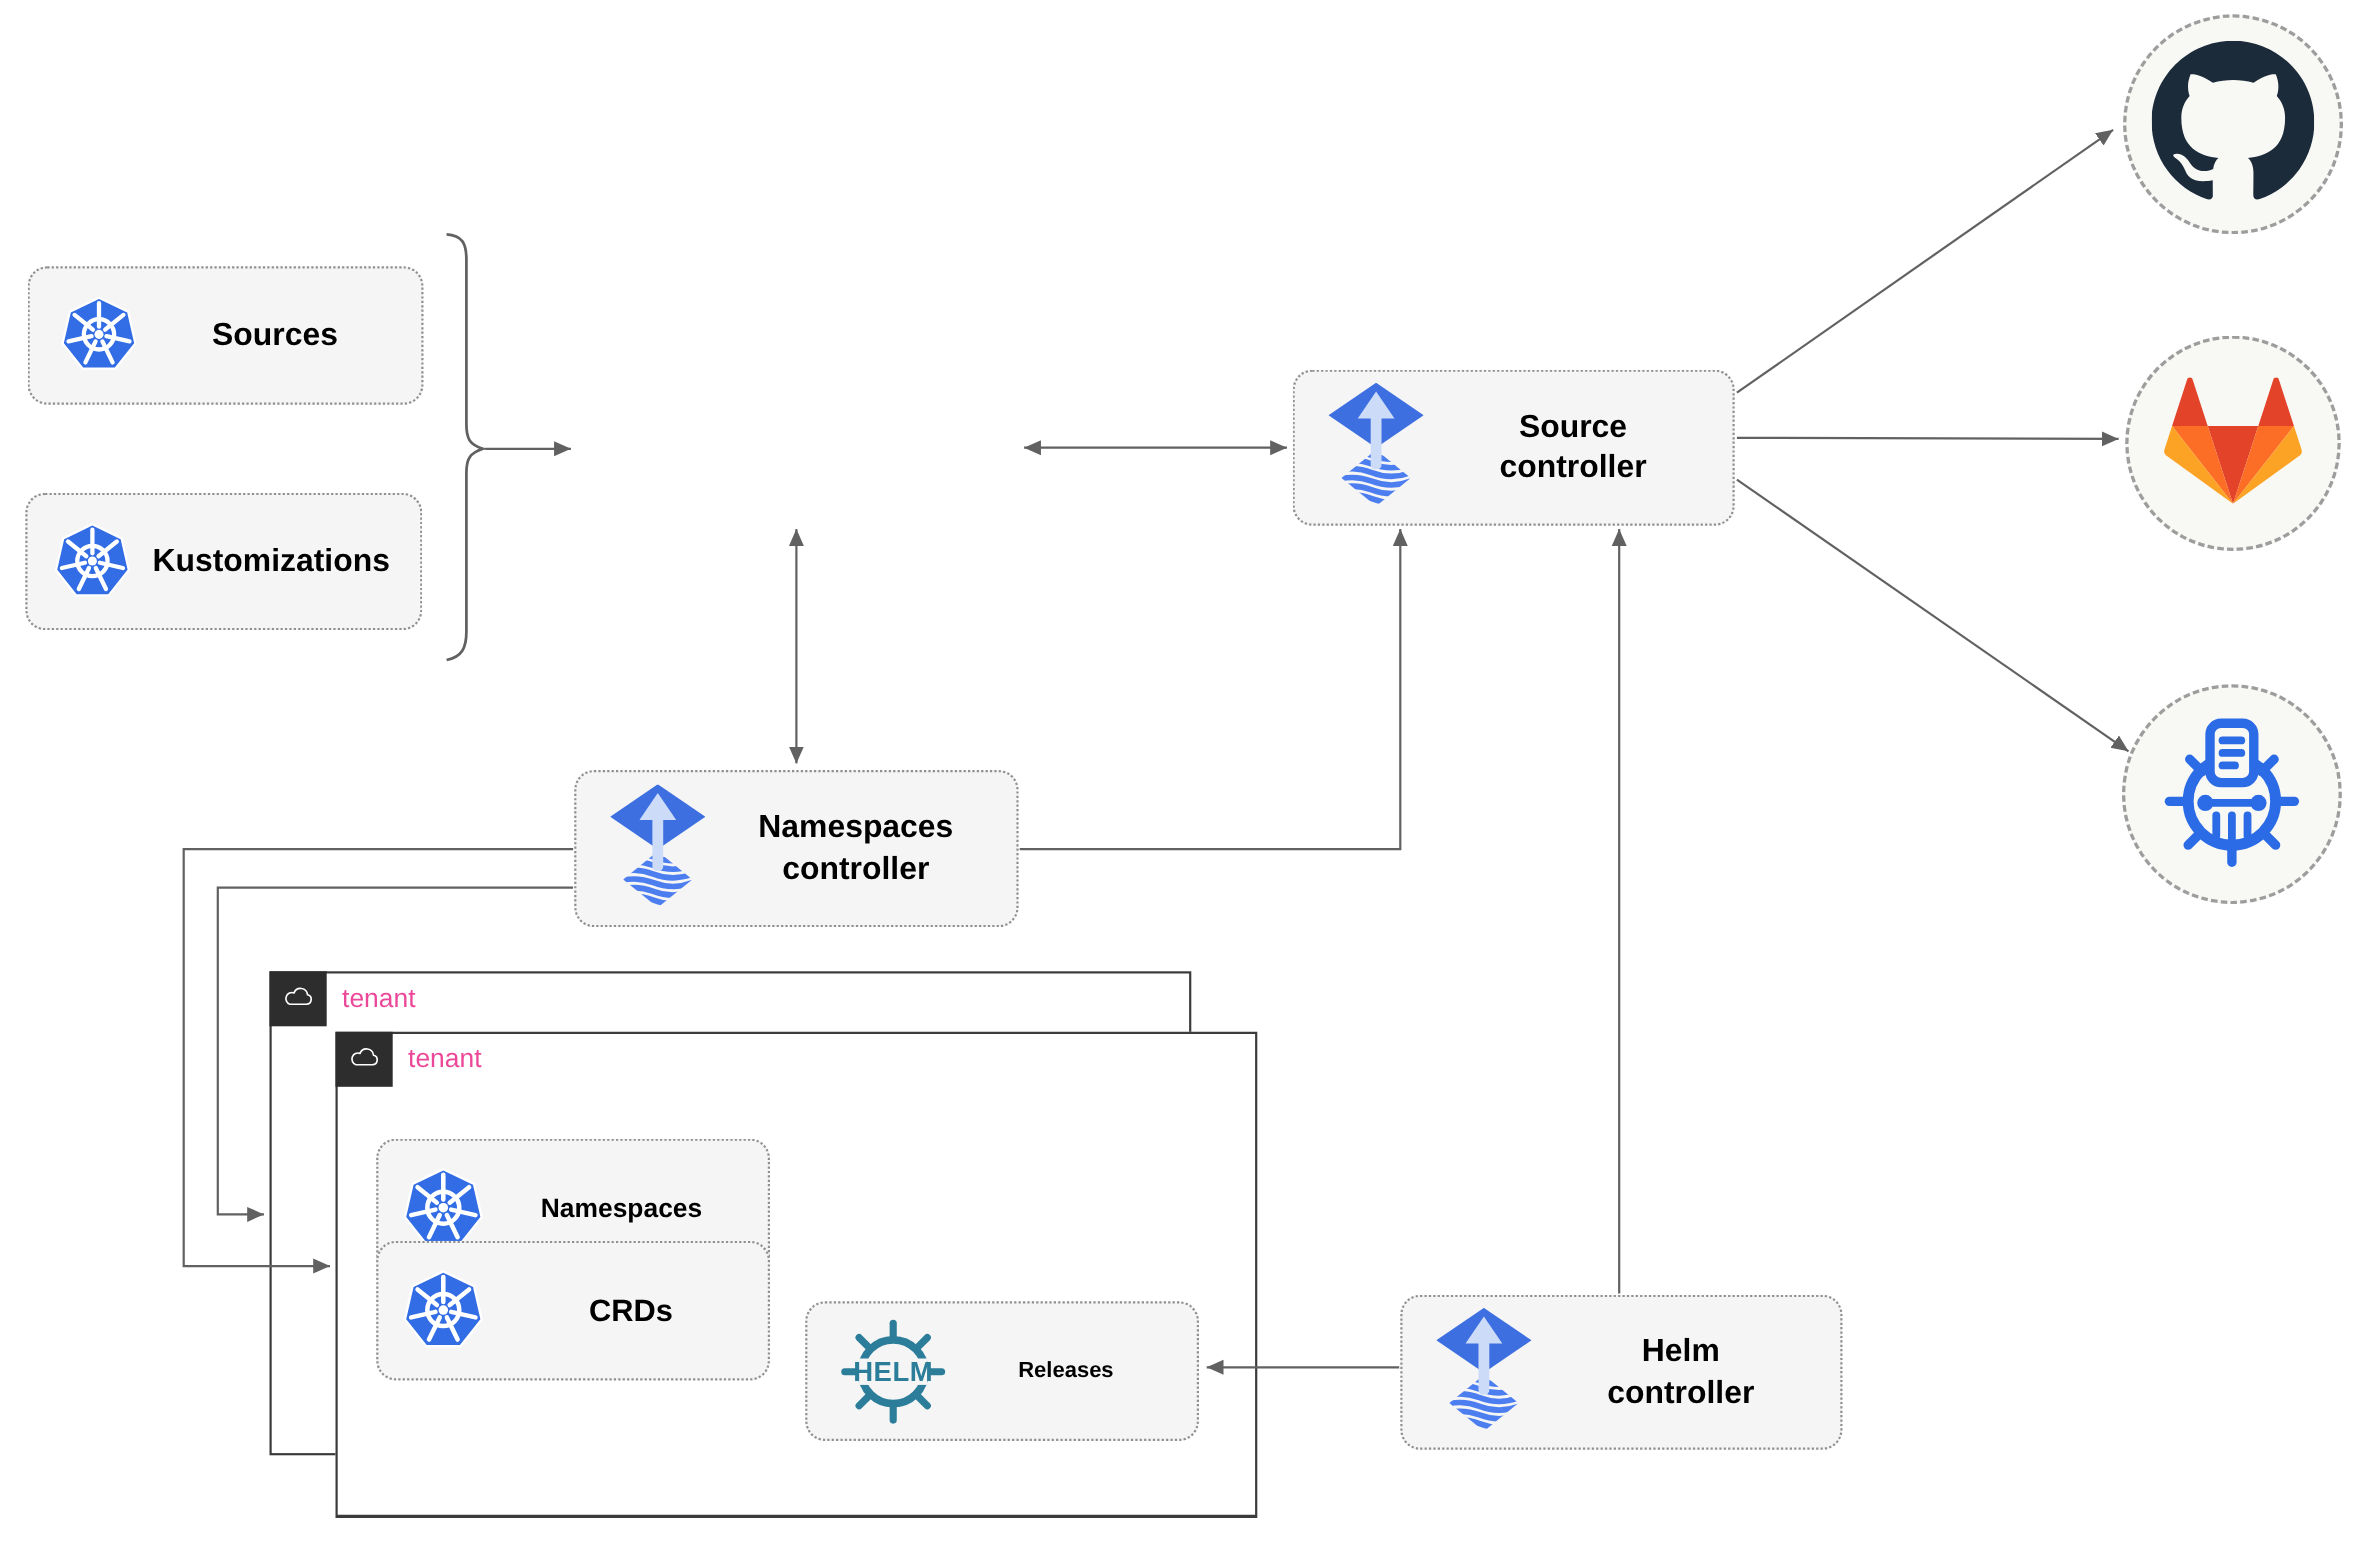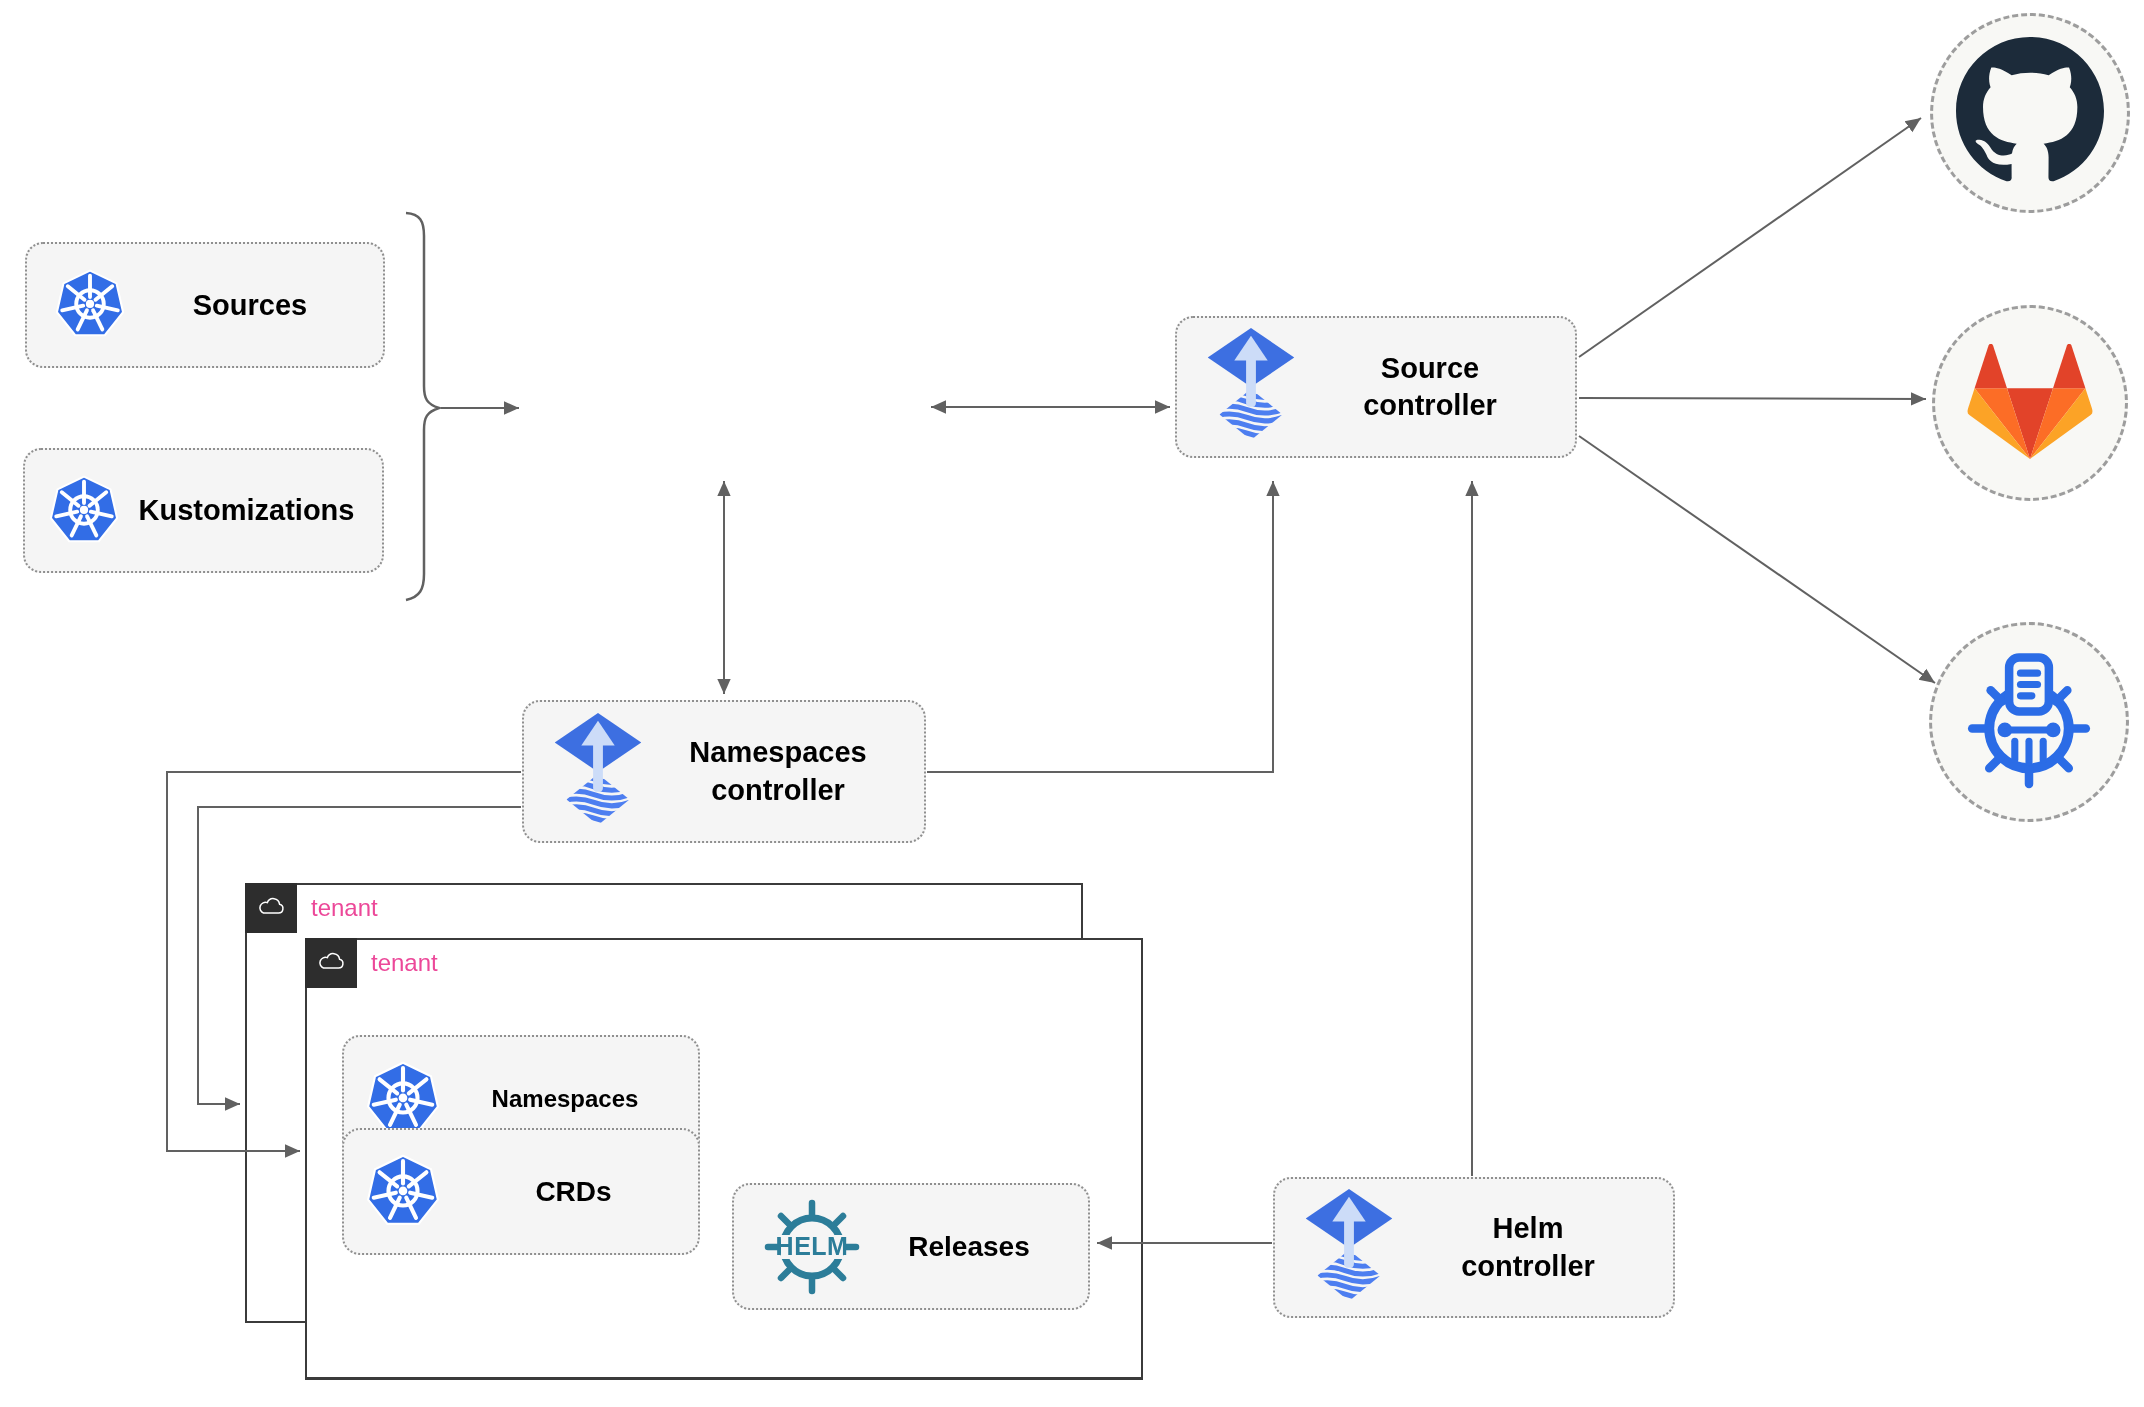--- a/index.html
+++ b/index.html
@@ -181,21 +181,21 @@
   <div class="node" style="left:23px;top:448px;width:361px;height:125px;">
     <span class="icon" style="margin-left:22px;">
       <svg width="74" height="74" viewBox="0 0 36 36">
           <use href="#sym-k8s"></use>
         </svg>
     </span>
     <span class="label">Kustomizations</span>
   </div>
 
 
-  <div class="node" style="left:1175px;top:316px;width:402px;height:142px;">
+  <div class="node" style="left:1175px;top:336px;width:402px;height:142px;">
     <span class="icon" style="margin-left:30px;">
       <svg width="88" height="118" viewBox="0 0 44 60">
           <use href="#sym-flux"></use>
         </svg>
     </span>
     <span class="label">
       <span class="ln">Source</span>
       <span class="ln">controller</span>
     </span>
   </div>
@@ -242,21 +242,21 @@
     </span>
     <span class="label" style="font-size:28px;">CRDs</span>
   </div>
 
   <div class="node" style="left:732px;top:1183px;width:358px;height:127px;">
     <span class="icon" style="margin-left:30px;">
       <svg width="96" height="96" viewBox="0 0 96 96">
           <use href="#sym-helm"></use>
         </svg>
     </span>
-    <span class="label" style="font-size:28px;text-align:center;">Releases</span>
+    <span class="label" style="font-size:20px;text-align:center;">Releases</span>
   </div>
 
   <div class="endpoint" style="left:1930px;top:13px;width:200px;height:200px;">
     <span>
       <svg width="148" height="148" viewBox="0 0 16 16">
           <use href="#sym-github"></use>
         </svg>
     </span>
   </div>
 

